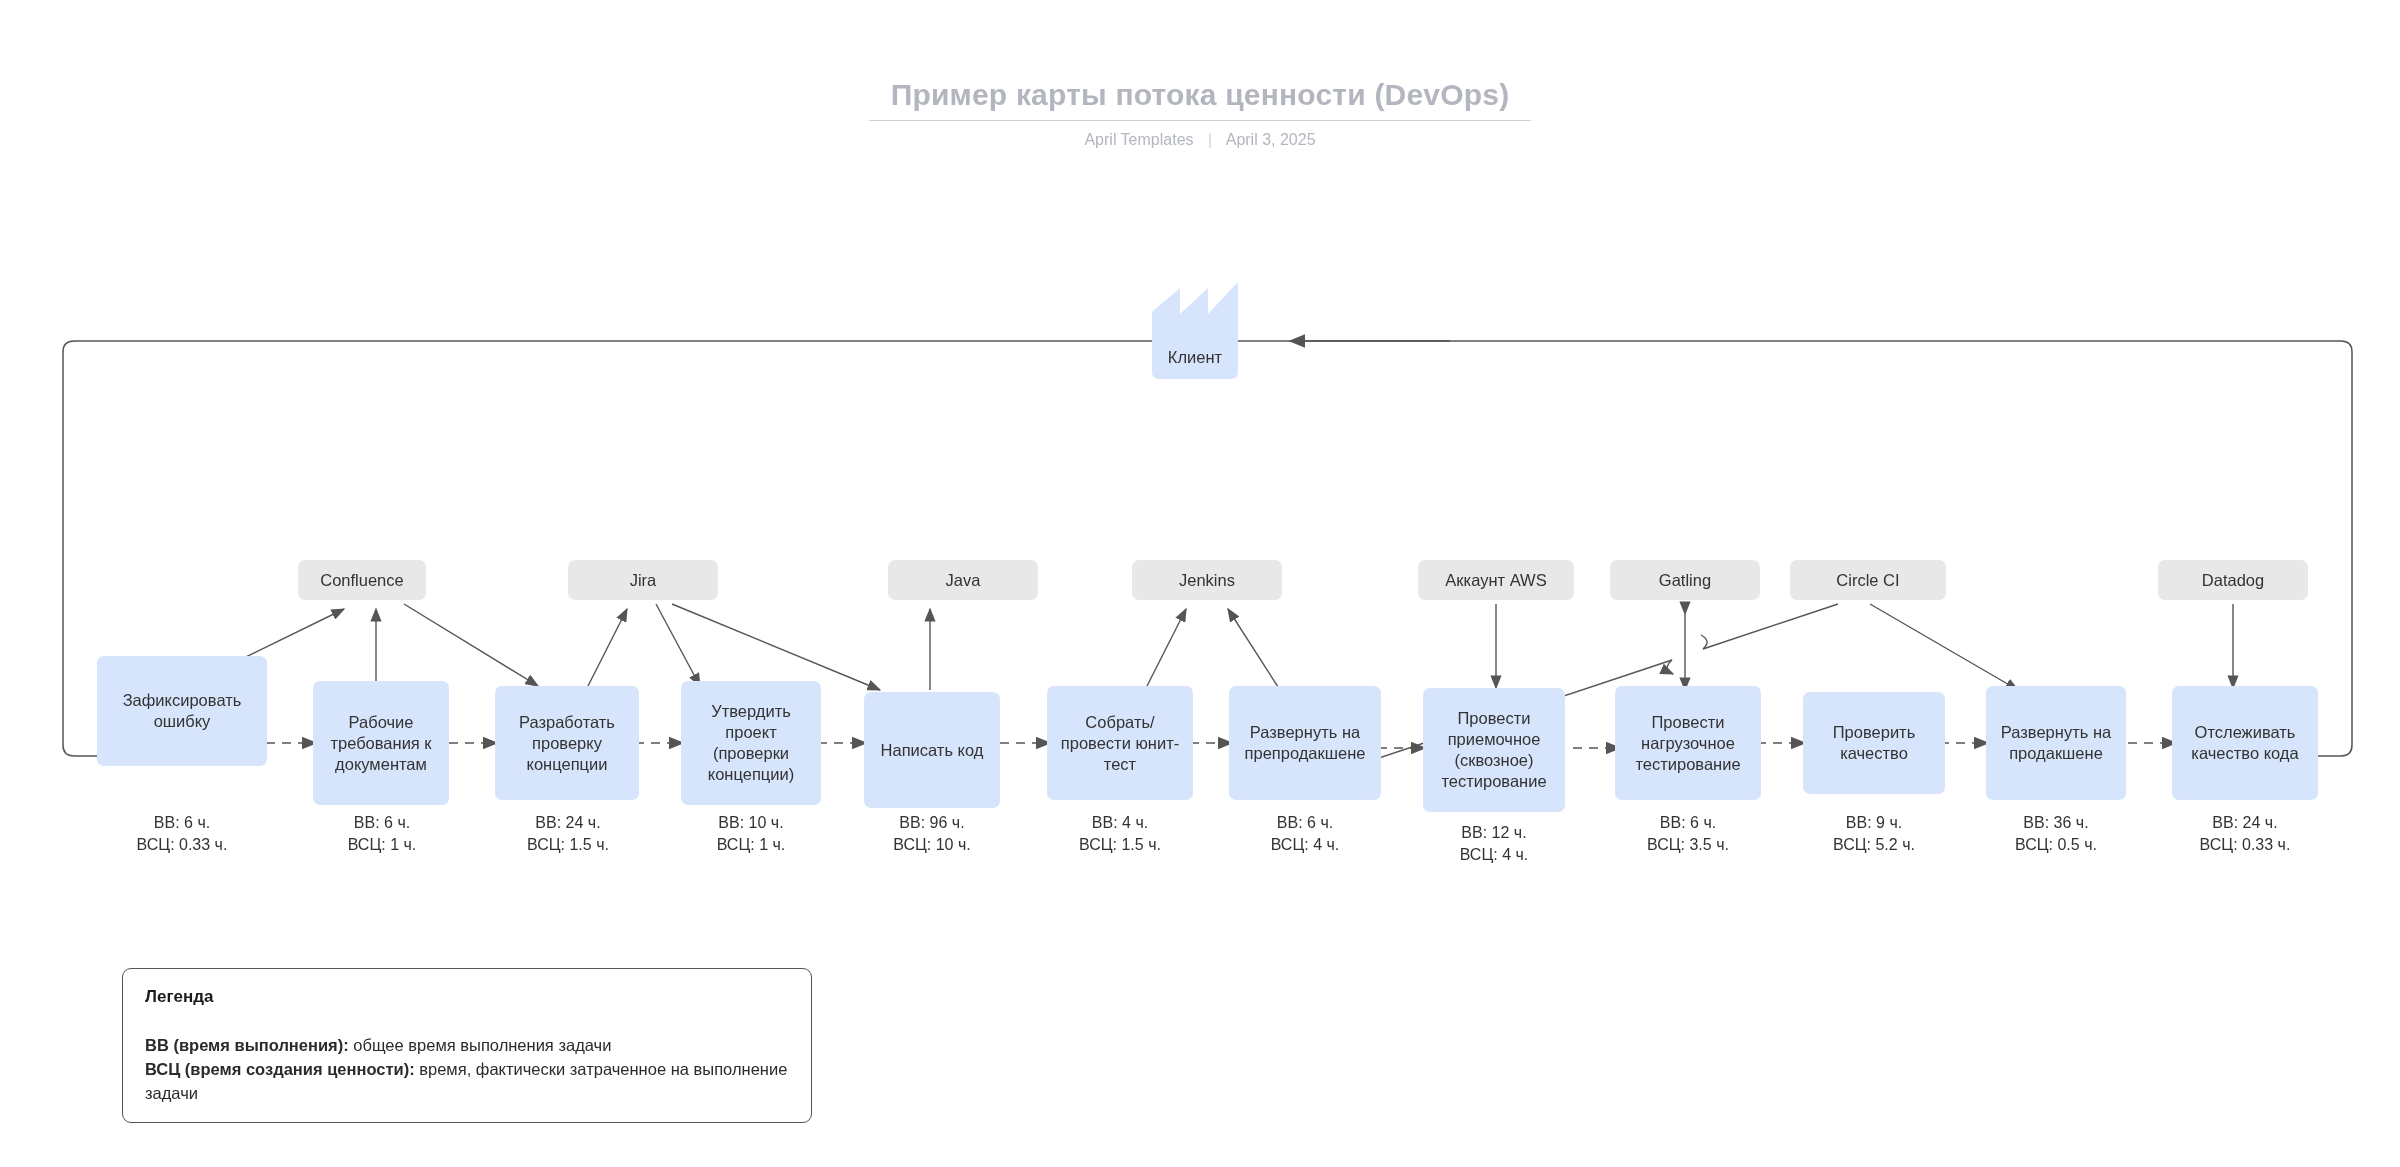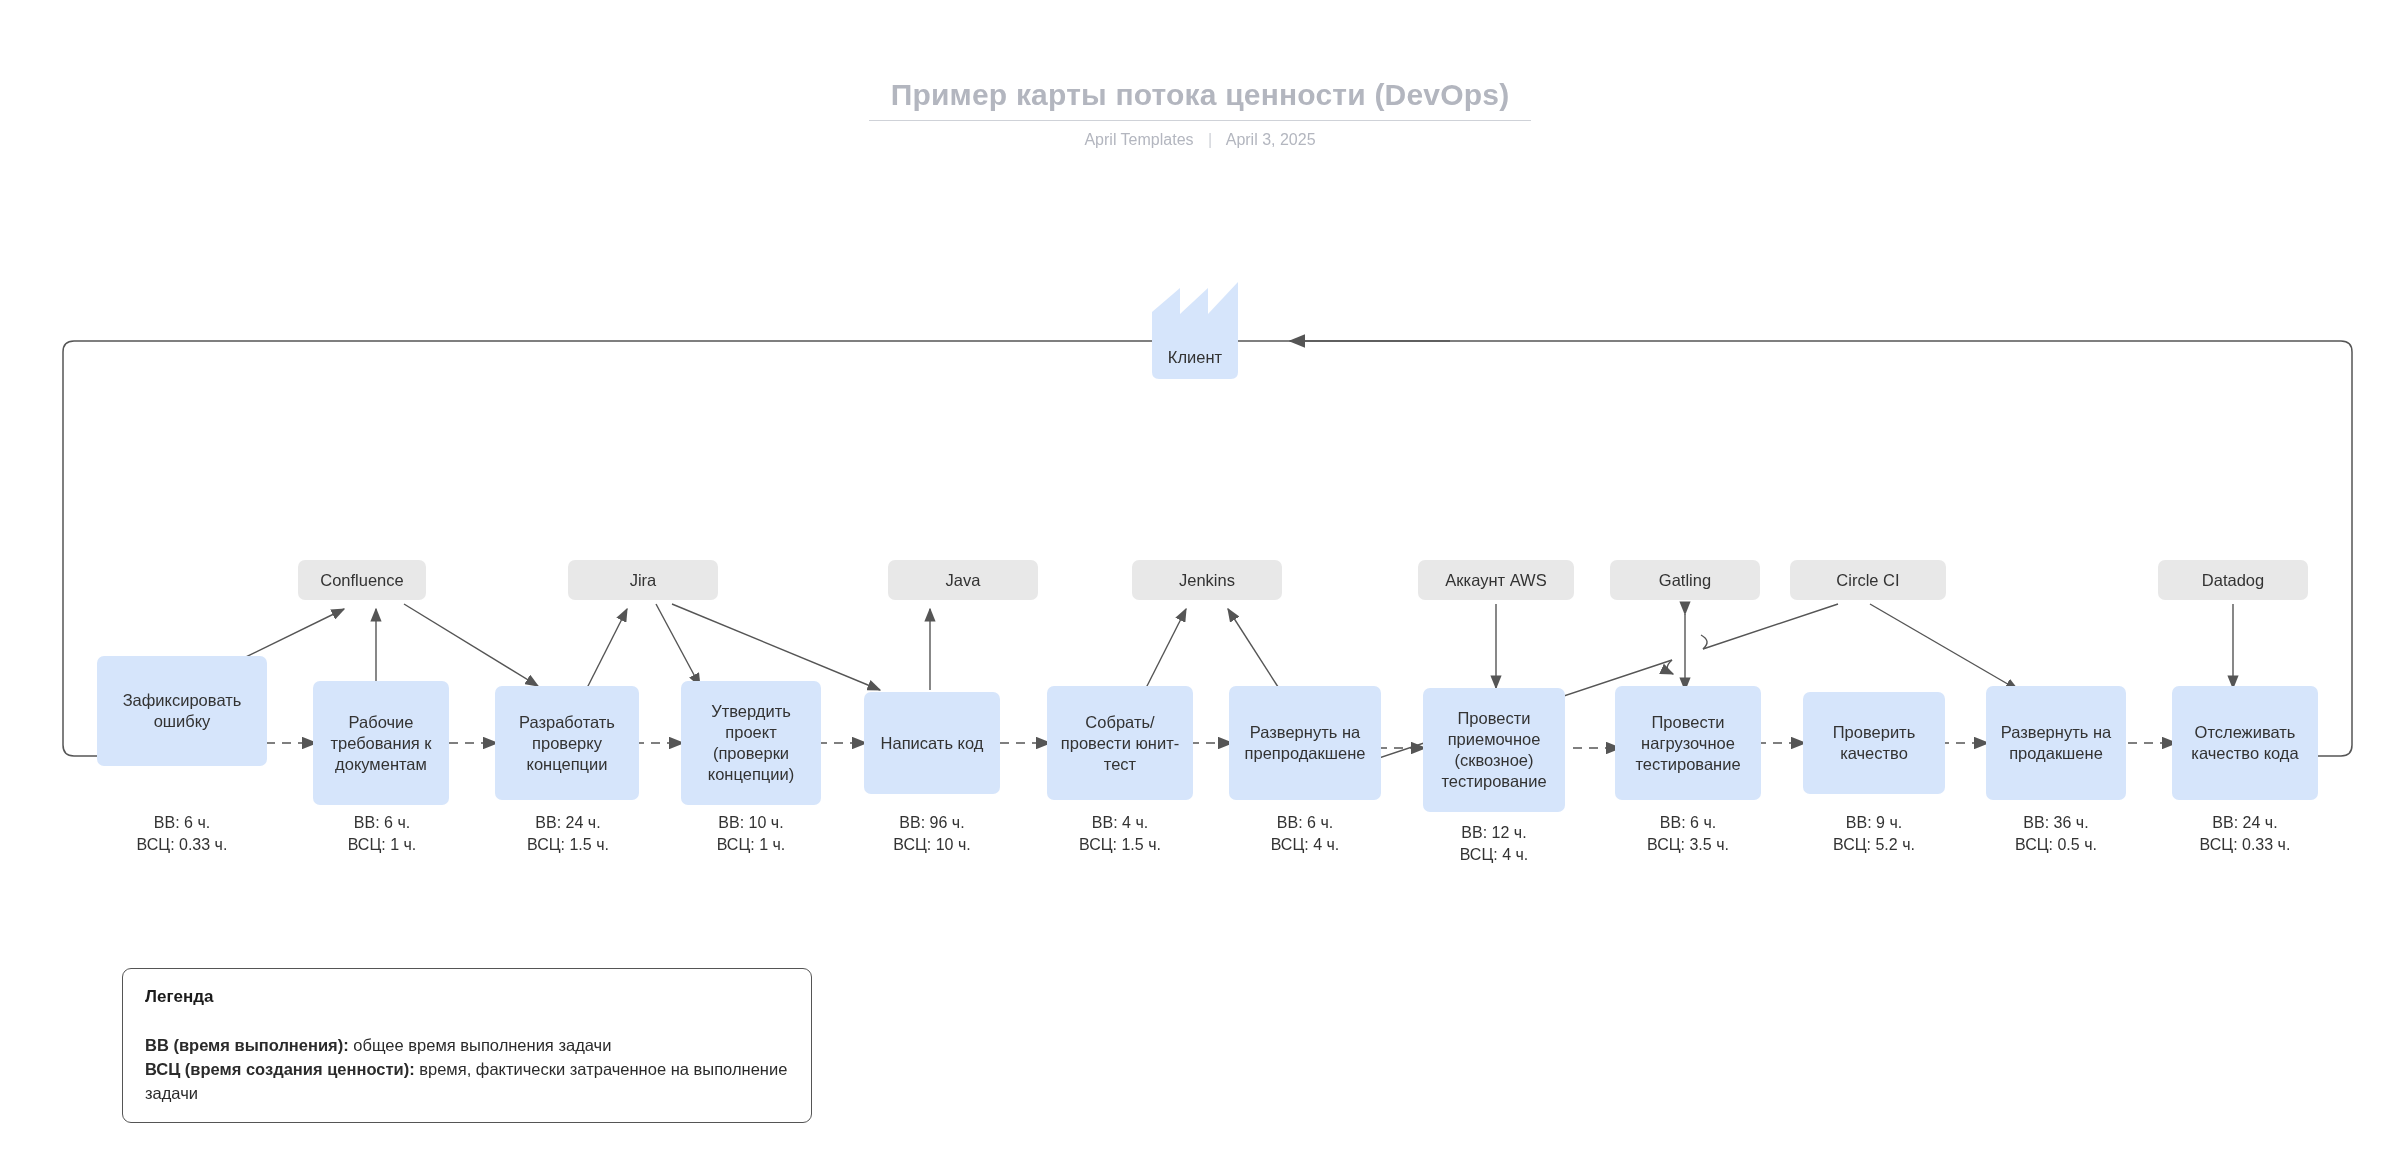--- a/index.html
+++ b/index.html
@@ -165,21 +165,21 @@
   </div>
   <div class="proc" style="left:313px;top:681px;width:136px;height:124px;">
     <span>Рабочие требования к документам</span>
   </div>
   <div class="proc" style="left:495px;top:686px;width:144px;height:114px;">
     <span>Разработать проверку концепции</span>
   </div>
   <div class="proc" style="left:681px;top:681px;width:140px;height:124px;align-items:center;">
     <span>Утвердить проект (проверки концепции)</span>
   </div>
-  <div class="proc" style="left:864px;top:692px;width:136px;height:102px;">
+  <div class="proc" style="left:864px;top:692px;width:136px;height:116px;">
     <span>Написать код</span>
   </div>
   <div class="proc" style="left:1047px;top:686px;width:146px;height:114px;">
     <span>Собрать/ провести юнит-тест</span>
   </div>
   <div class="proc" style="left:1229px;top:686px;width:152px;height:114px;">
     <span>Развернуть на препродакшене</span>
   </div>
   <div class="proc" style="left:1423px;top:688px;width:142px;height:124px;">
     <span>Провести приемочное (сквозное) тестирование</span>

